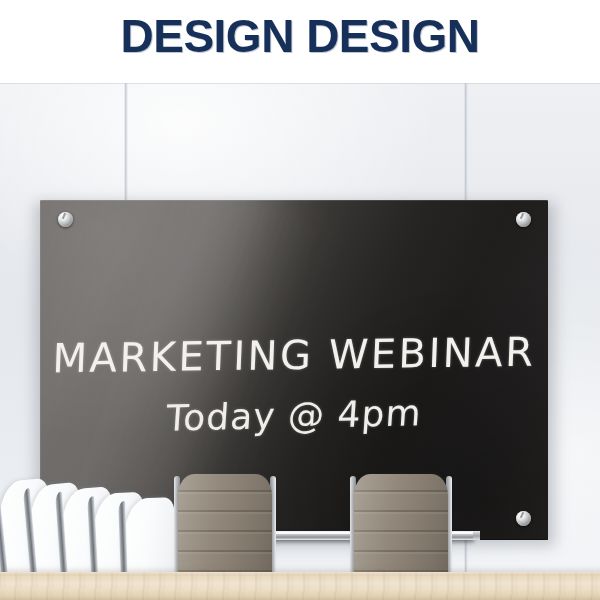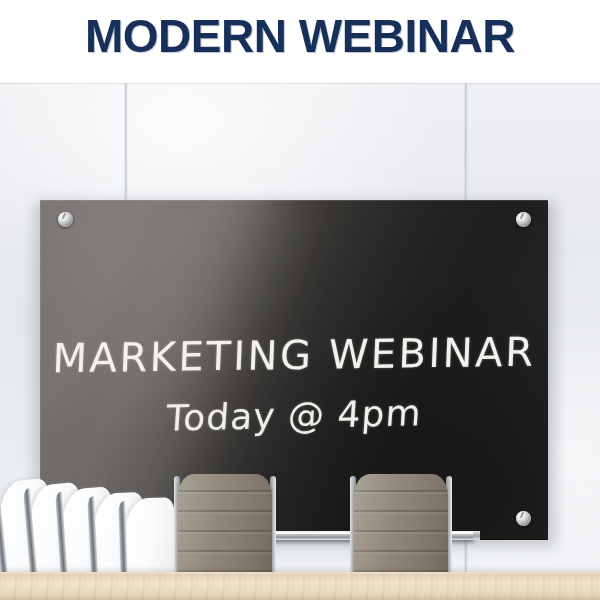--- a/index.html
+++ b/index.html
@@ -500,16 +500,16 @@
 
       <div class="table-top">
         <div class="table-grain"></div>
         <div class="table-edge-hi"></div>
       </div>
 
     </div>
   </div>
 
   <div class="header-band">
-    <div class="headline">MODERN WEBINAR</div>
+    <div class="headline">DESIGN DESIGN</div>
   </div>
 
 </div>
 
 </body></html>

